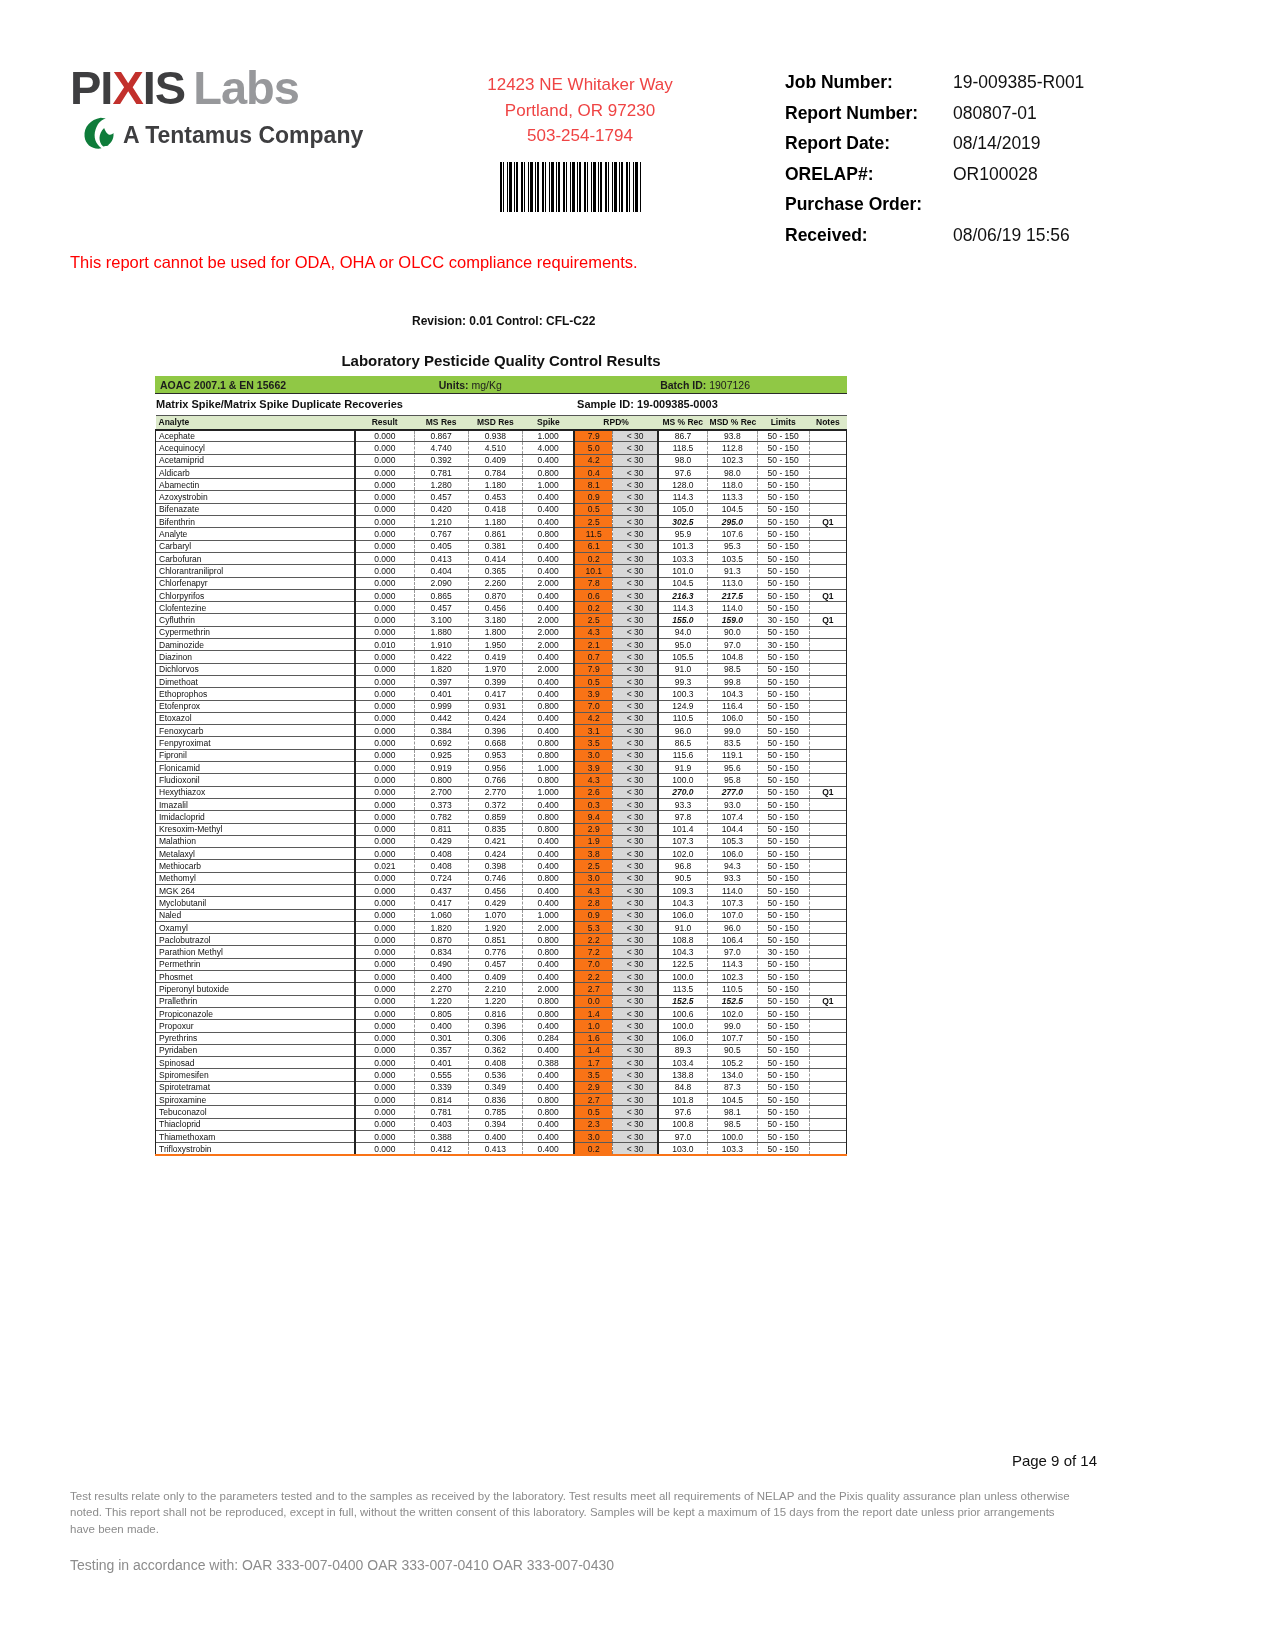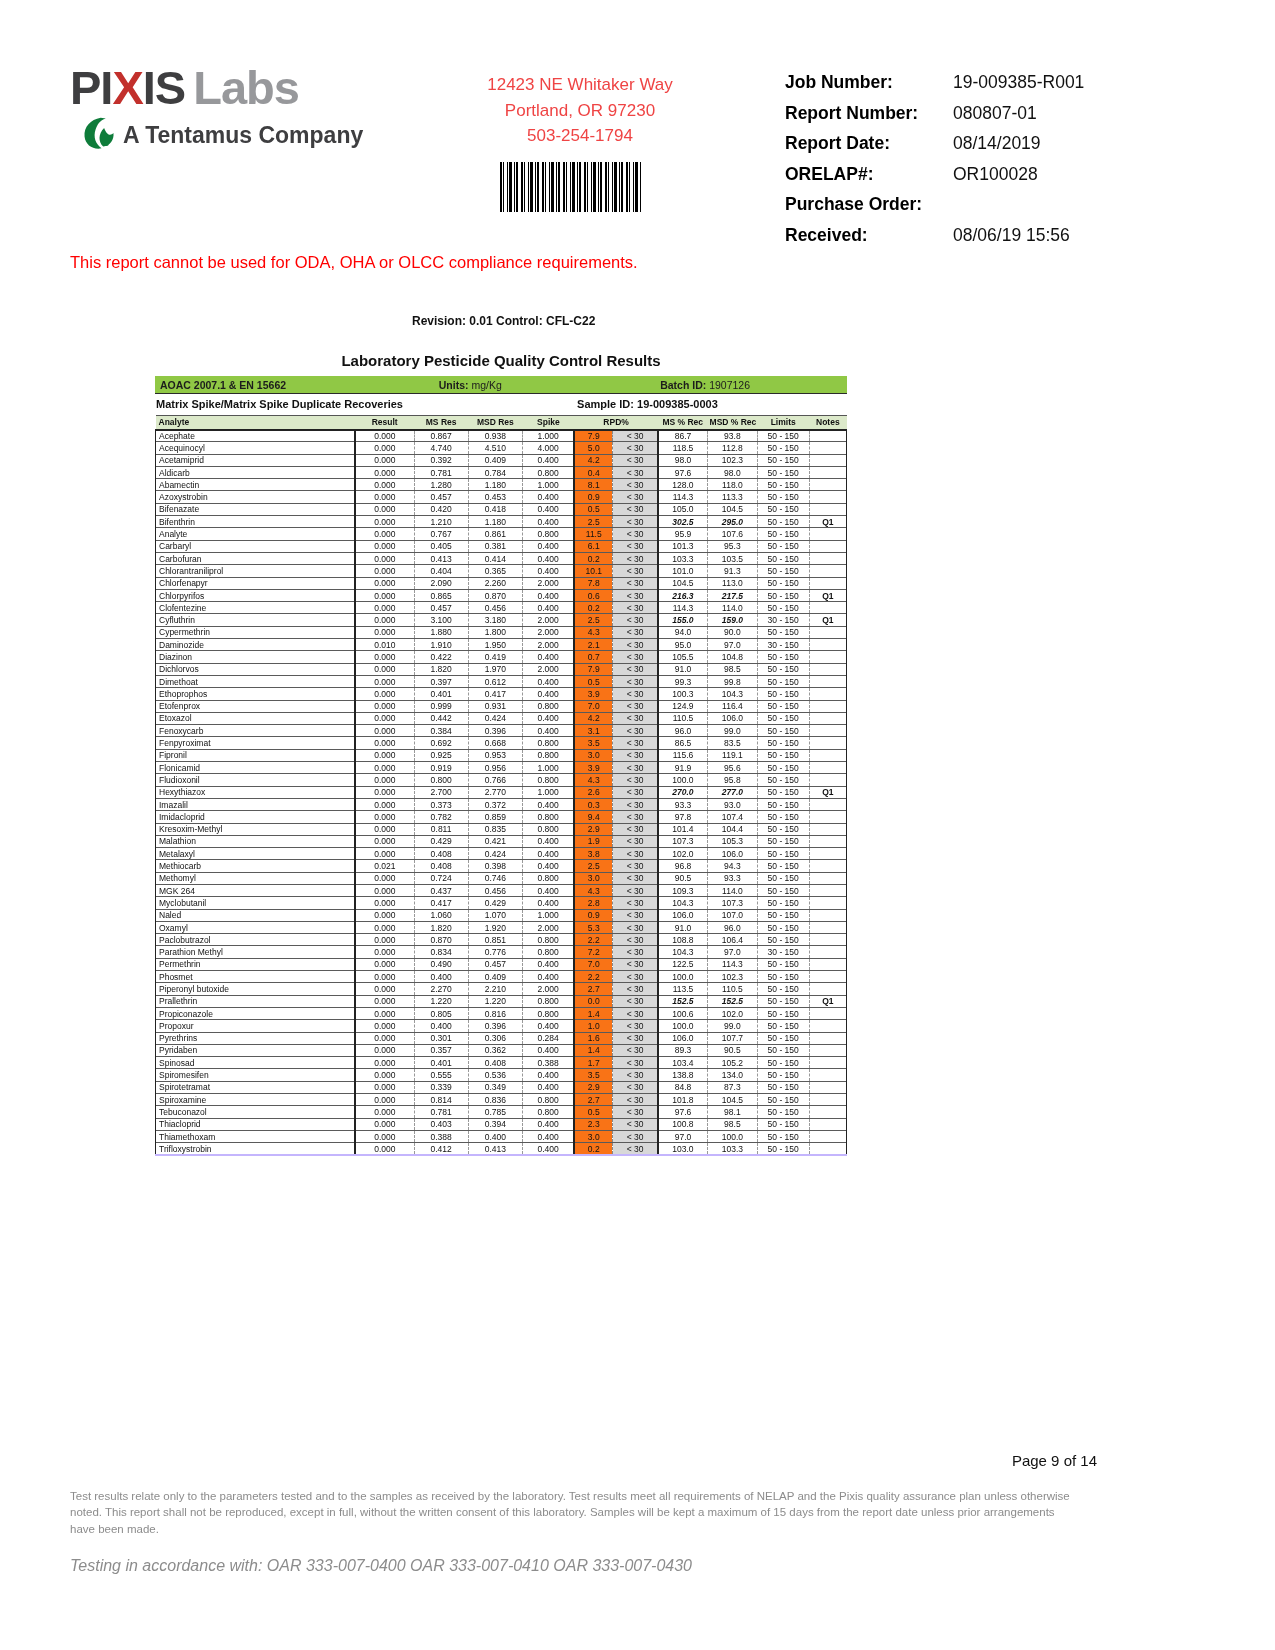--- a/index.html
+++ b/index.html
@@ -50,36 +50,36 @@
   .qc-section { position:relative; height:21px; font-size:11px; line-height:21px; color:#111; }
   .qc-section .section-title { position:absolute; left:1px; font-weight:bold; }
   .qc-section .sample { position:absolute; left:61%; font-weight:bold; }
 
   table.qc-table { width:100%; border-collapse:collapse; table-layout:fixed; font-size:8.5px; color:#111; }
   thead th { background:#dce9ca; border-bottom:2px solid #222; border-top:1px solid #555;
     font-size:8.5px; font-weight:bold; height:14px; padding:0 2px; text-align:center; white-space:nowrap; overflow:hidden; }
   thead th.h-analyte { text-align:left; padding-left:3px; }
   tbody td { border-top:1px solid #5a5a5a; height:12.3px; padding:0 1px; text-align:center;
     white-space:nowrap; overflow:hidden; }
-  tbody tr:last-child td { border-bottom:2px solid #c4b5fd; }
+  tbody tr:last-child td { border-bottom:2px solid #f97316; }
   td.analyte { text-align:left; padding-left:3px; border-left:1px solid #222; }
   td.result  { border-left:2px solid #222; }
   td.ms, td.msd, td.spike { border-left:1px dashed #999; }
   td.rpd     { border-left:2px solid #222; background:#f97316; }
   td.rpdlim  { border-left:1px dashed #888; background:#d8d8d8; }
   td.msrec   { border-left:2px solid #222; }
   td.msdrec, td.limits { border-left:1px dashed #999; }
   td.notes   { border-left:1px dashed #999; border-right:1px solid #222; font-weight:bold; }
   td .flag, td.flag { font-weight:bold; font-style:italic; }
 
   
   .page-num { position:absolute; top:1452px; right:178px; font-size:15px; color:#111; }
   .footer-text { position:absolute; left:70px; top:1488px; width:1010px; font-size:11.5px;
     color:#8c8c8c; line-height:1.42; }
-  .accordance { position:absolute; left:70px; top:1557px; font-size:16px; color:#8c8c8c;font-style:italic; }
+  .accordance { position:absolute; left:70px; top:1557px; font-size:14px; color:#8c8c8c; }
 </style>
 </head>
 <body>
 
 <div class="page">
 
   <div class="logo">
     <div class="logo-line1"><span class="logo-p">PI</span><span class="logo-x">X</span><span class="logo-p">IS</span><span class="logo-labs">Labs</span></div>
     <div class="logo-line2">
       <span>
@@ -454,21 +454,21 @@
     <td class="msrec">91.0</td>
     <td class="msdrec">98.5</td>
     <td class="limits">50 - 150</td>
     <td class="notes"></td>
   </tr>
 
   <tr>
     <td class="analyte">Dimethoat</td>
     <td class="result">0.000</td>
     <td class="ms">0.397</td>
-    <td class="msd">0.612</td>
+    <td class="msd">0.399</td>
     <td class="spike">0.400</td>
     <td class="rpd">0.5</td>
     <td class="rpdlim">&lt; 30</td>
     <td class="msrec">99.3</td>
     <td class="msdrec">99.8</td>
     <td class="limits">50 - 150</td>
     <td class="notes"></td>
   </tr>
 
   <tr>

